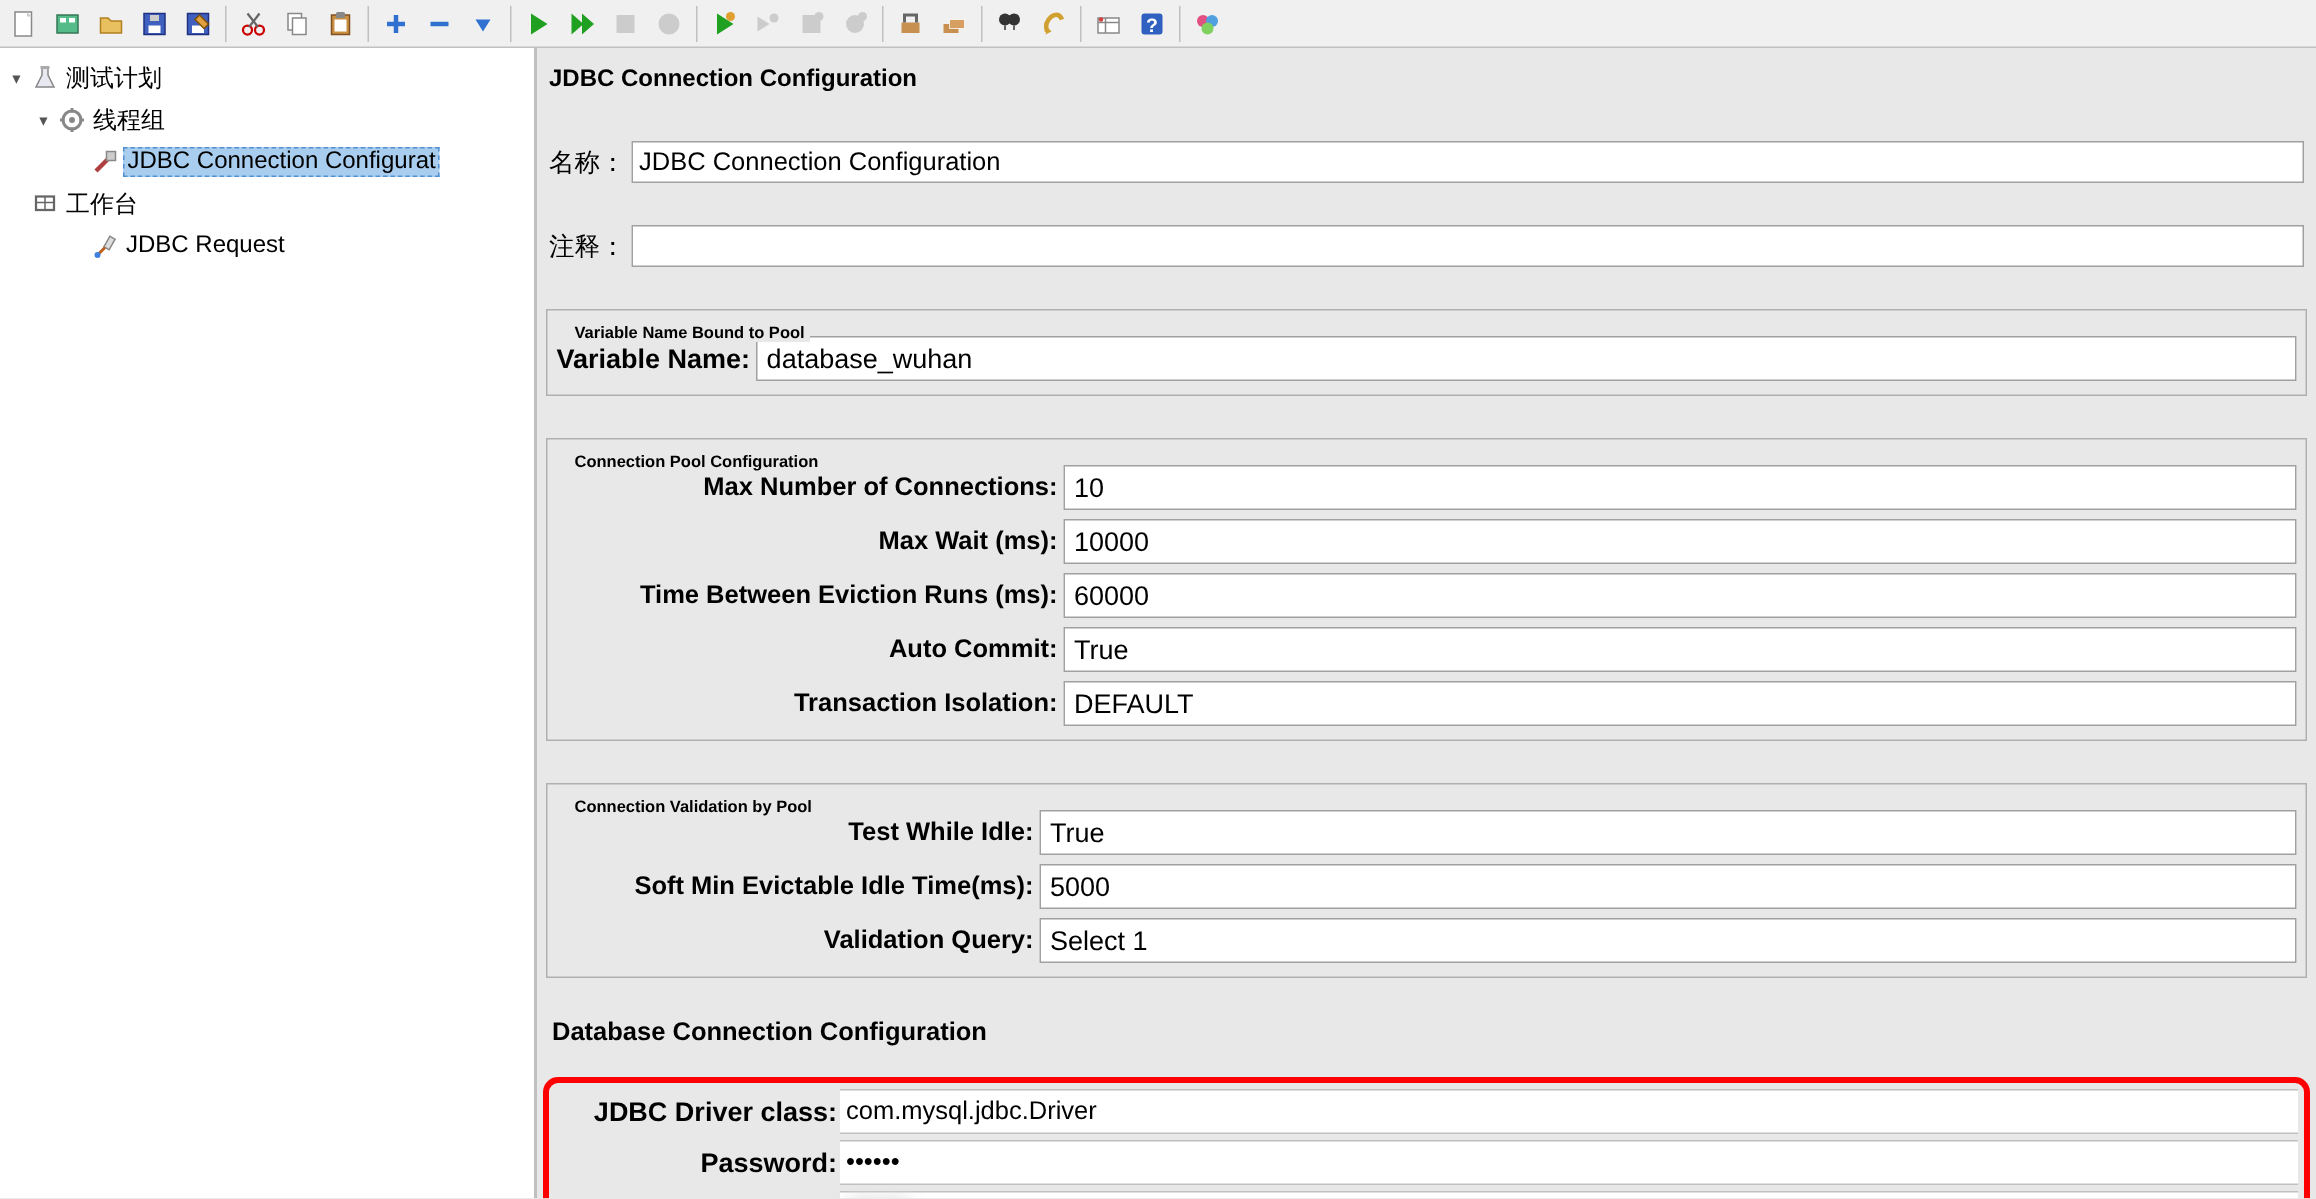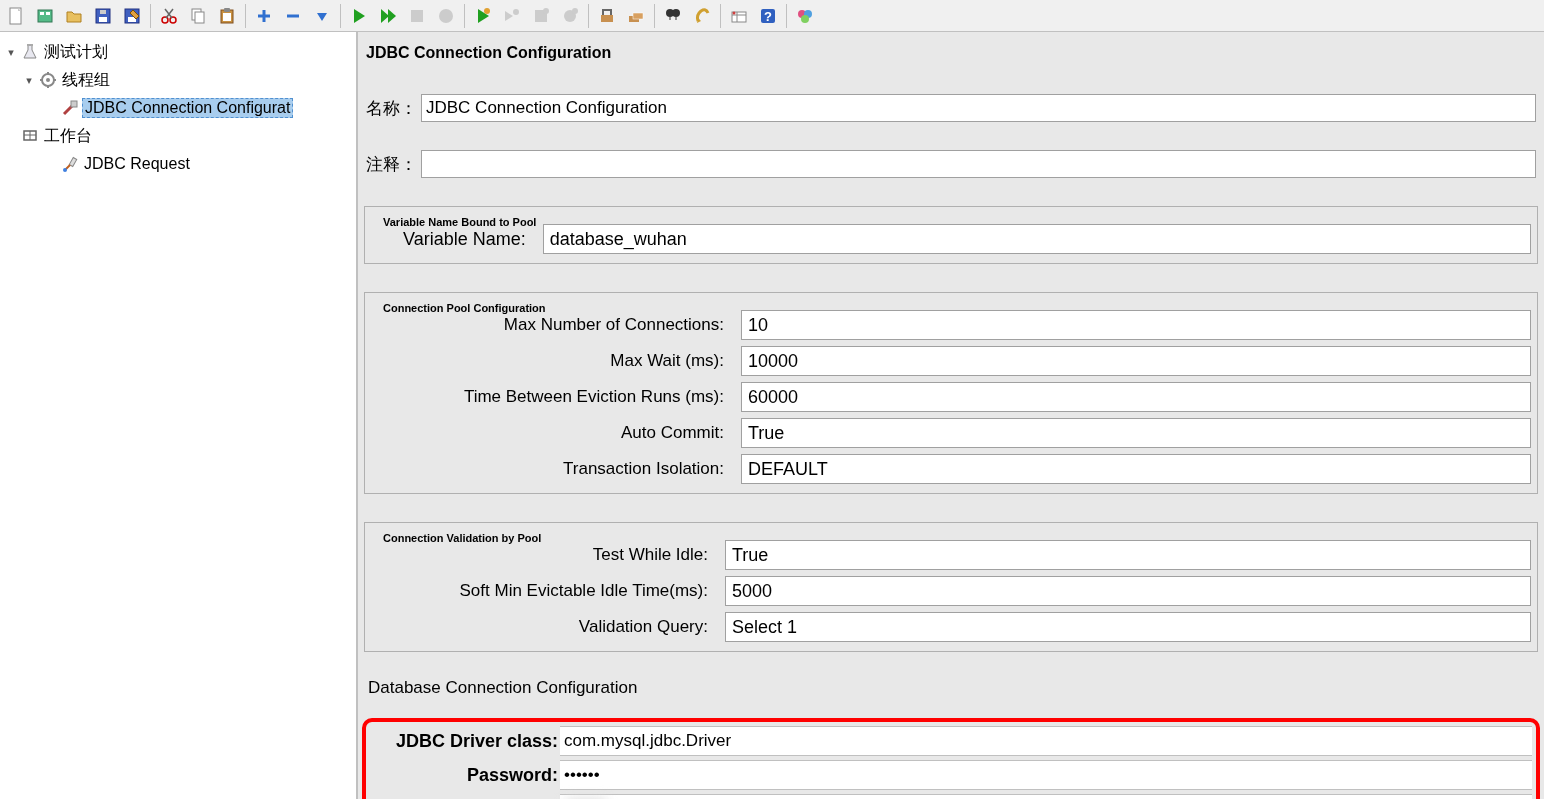--- a/index.html
+++ b/index.html
@@ -102,24 +102,23 @@
   padding: 0 4px;
   font-weight: bold;
   font-size: 11px;
   margin-top: 20px;
 }
 .group-body { padding: 14px 6px 6px 6px; }
 .grow { display: flex; align-items: center; padding: 3px 0; }
 .glabel {
   width: 338px;
   text-align: right;
-  font-weight: normal;
+  font-weight: bold;
   font-size: 17px;
-  padding-right: 17px;
-  margin-left: 32px;
+  padding-right: 4px;
 }
 .gvalue {
   flex: 1;
   height: 30px;
   border: 1px solid #a0a0a0;
   background: #fff;
   padding: 4px 6px;
   font-size: 18px;
   display: flex;
   align-items: center;
@@ -149,21 +148,21 @@
 .blur-mid {
   filter: blur(6px);
   background: #ddd;
   display: inline-block;
   width: 230px;
   height: 20px;
   margin: 0 2px;
   vertical-align: middle;
 }
 .db-config-title {
-  font-weight: normal;
+  font-weight: bold;
   font-size: 17px;
   padding: 2px 6px 0 10px;
 }
 svg { display: block; }
 </style>
 </head>
 <body>
 
 <div class="toolbar">
   <div class="tb-btn">

